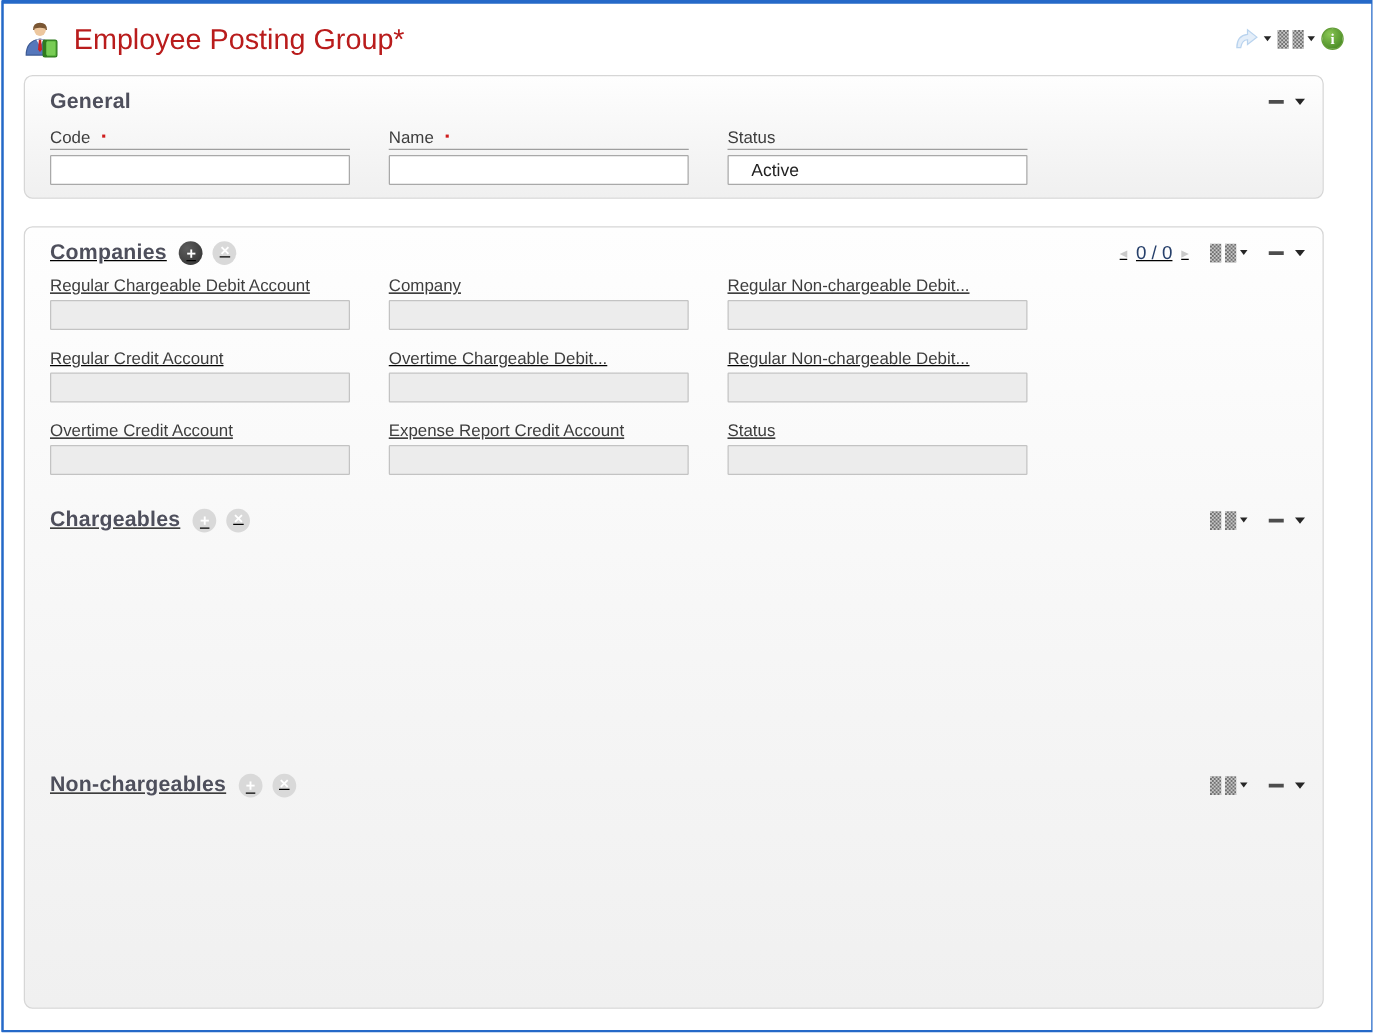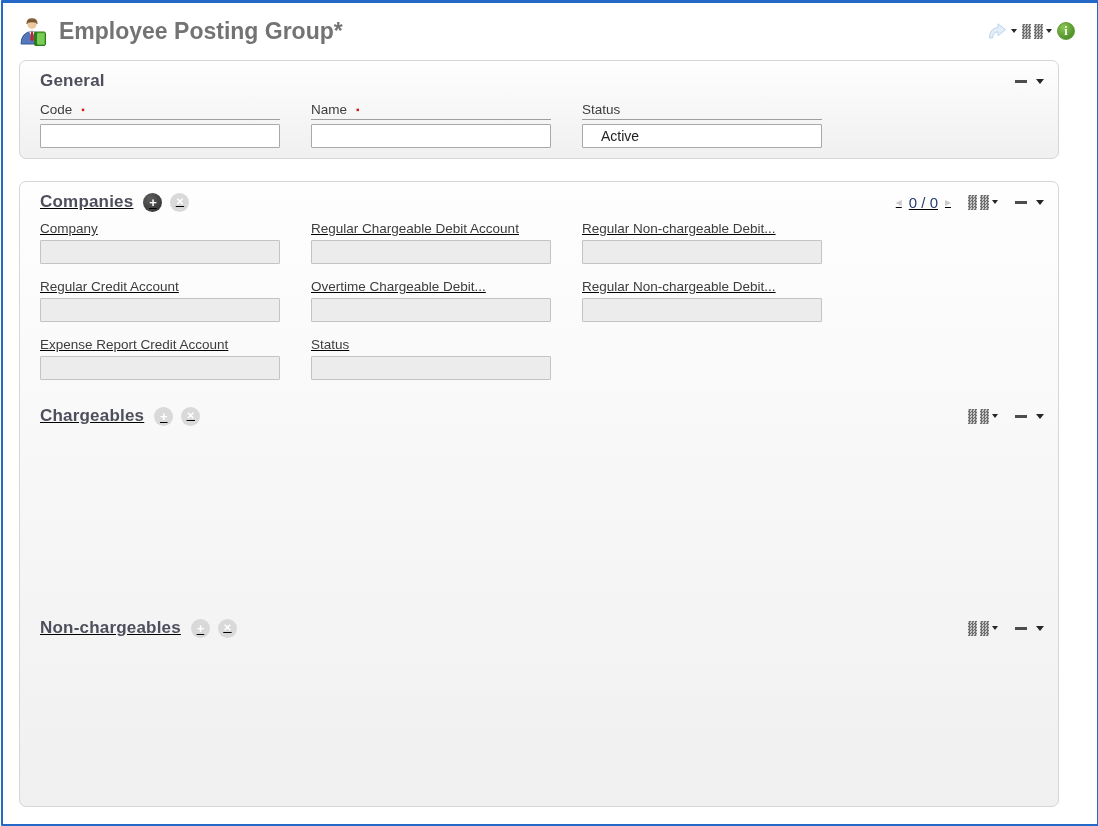--- a/index.html
+++ b/index.html
@@ -4,21 +4,21 @@
 <style>
   html,body { margin:0; padding:0; background:#fff; }
   body { width:1098px; height:826px; position:relative;
          font-family:"Liberation Sans", sans-serif; }
   .frame { position:absolute; left:1px; top:0; width:1094px; height:821px;
            border:2px solid #2569c8; border-top-width:3px; background:#fff;
            border-radius:1px; box-sizing:content-box; }
 
   
   .hdr { display:flex; align-items:center; height:44px; padding:6px 22px 0 14px; }
-  .hdr-title { font-size:23px; font-weight:bold; color:#737373; margin-left:12px; }
+  .hdr-title { font-size:23px; font-weight:normal; color:#b91c1c; margin-left:12px; }
   .hdr-right { margin-left:auto; display:flex; align-items:center; gap:5px; }
 
   
   .panel { position:absolute; left:16px; right:38px;
            border:1px solid #d6d6d6; border-radius:7px;
            background:linear-gradient(180deg,#fefefe 0%,#f6f6f6 55%,#f0f0f0 100%); }
   #general-panel   { top:57px;  height:97px; }
   #companies-panel { top:178px; bottom:17px;text-decoration:underline; }
 
   .sec-hdr { display:flex; align-items:center; padding:10px 14px 0 20px; }
@@ -161,51 +161,57 @@
           <span class="tri sm"></span>
         </span>
         <span class="minus" style="margin-left:8px"></span>
         <span class="tri"></span>
       </span>
     </div>
 
     <div class="fgrid">
       <div>
         <div class="lbl-row">
+          <span>Regular Chargeable Debit Account</span>
+        </div>
+        <input class="inp dis" disabled="" value="" style="">
+      </div>
+      <div>
+        <div class="lbl-row">
           <span>Company</span>
         </div>
         <input class="inp dis" disabled="" value="" style="">
       </div>
       <div>
         <div class="lbl-row">
-          <span>Regular Chargeable Debit Account</span>
-        </div>
-        <input class="inp dis" disabled="" value="" style="">
-      </div>
-      <div>
-        <div class="lbl-row">
           <span>Regular Non-chargeable Debit...</span>
         </div>
         <input class="inp dis" disabled="" value="" style="">
       </div>
       <div>
         <div class="lbl-row">
           <span>Regular Credit Account</span>
         </div>
         <input class="inp dis" disabled="" value="" style="">
       </div>
       <div>
         <div class="lbl-row">
           <span>Overtime Chargeable Debit...</span>
         </div>
         <input class="inp dis" disabled="" value="" style="">
       </div>
       <div>
         <div class="lbl-row">
           <span>Regular Non-chargeable Debit...</span>
+        </div>
+        <input class="inp dis" disabled="" value="" style="">
+      </div>
+      <div>
+        <div class="lbl-row">
+          <span>Overtime Credit Account</span>
         </div>
         <input class="inp dis" disabled="" value="" style="">
       </div>
       <div>
         <div class="lbl-row">
           <span>Expense Report Credit Account</span>
         </div>
         <input class="inp dis" disabled="" value="" style="">
       </div>
       <div>

